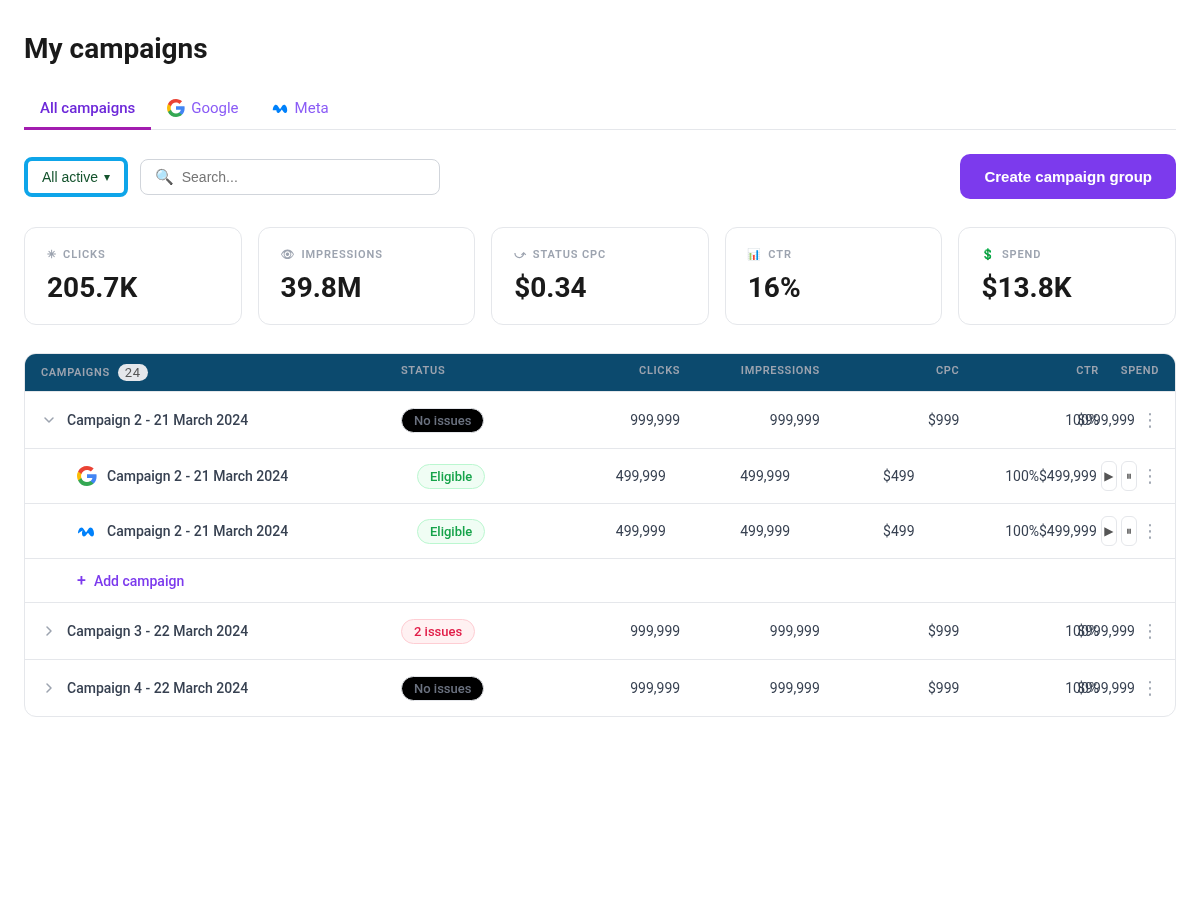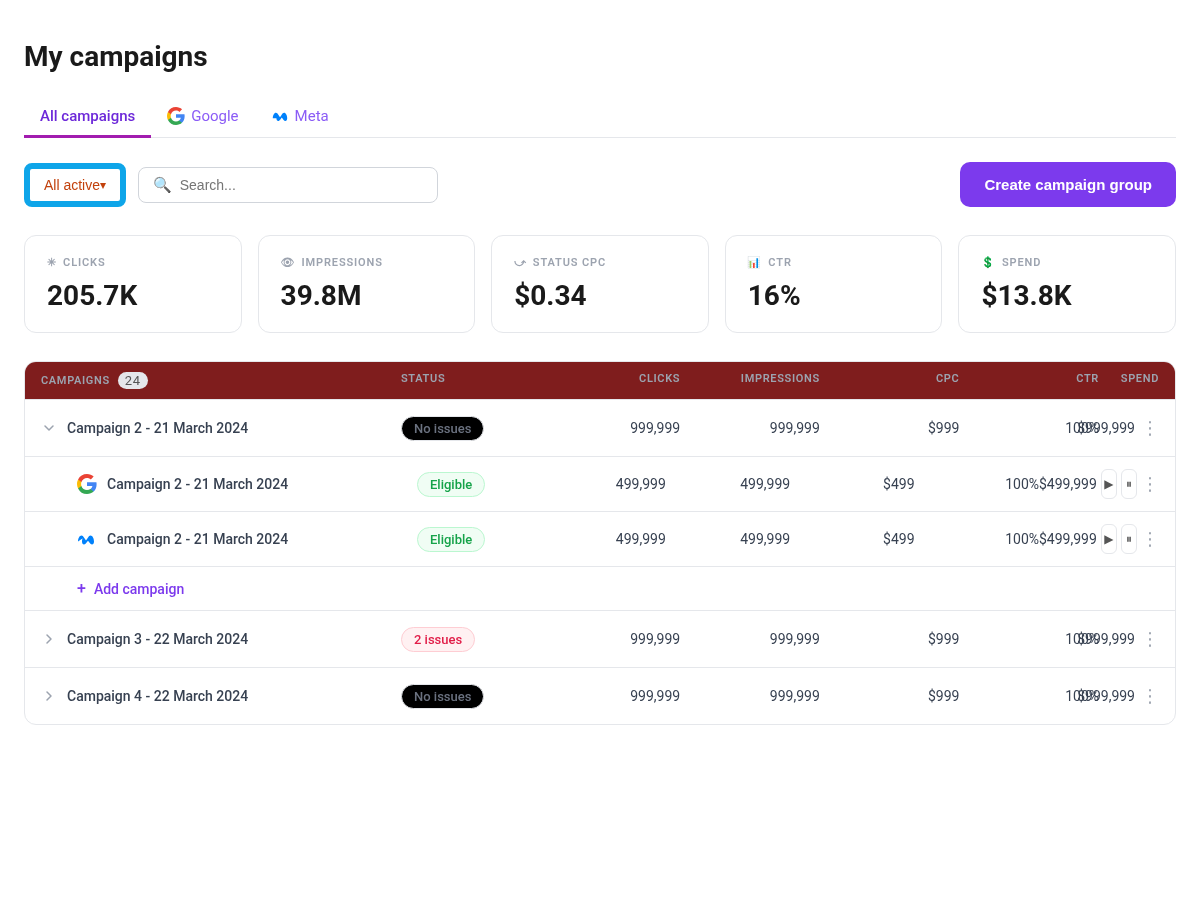--- a/index.html
+++ b/index.html
@@ -1,42 +1,42 @@
 <!DOCTYPE html>
 <html><head>
   <meta charset="utf-8">
   <style>
     * { box-sizing: border-box; margin: 0; padding: 0; }
     body { font-family: -apple-system, BlinkMacSystemFont, 'Segoe UI', Roboto, sans-serif; background: #fff; color: #1a1a1a; font-size: 14px; }
-    .page { max-width: 1200px; margin: 8px auto; padding: 32px 24px; }
+    .page { max-width: 1200px; margin: 0 auto; padding: 32px 24px; }
     h1 { font-size: 28px; font-weight: 700; margin-bottom: 24px; }
 
     
     .tabs { display: flex; gap: 0; border-bottom: 1px solid #e5e7eb; margin-bottom: 24px; }
     .tab { padding: 10px 16px; cursor: pointer; font-size: 15px; color: #8b5cf6; display: flex; align-items: center; gap: 6px; border-bottom: 3px solid transparent; margin-bottom: -1px; }
     .tab.active { color: #6d28d9; border-bottom: 3px solid #a21caf; font-weight: 500; }
     .google-g { width: 18px; height: 18px; }
     .meta-icon { width: 18px; height: 18px; }
 
     
     .toolbar { display: flex; align-items: center; gap: 12px; margin-bottom: 28px; }
-    .filter-btn { display: flex; align-items: center; border: 6px solid #0ea5e9; border-radius: 8px; padding: 8px 14px; font-size: 14px; background: #fff; cursor: pointer; color: #c2410c; }
+    .filter-btn { display: flex; align-items: center; gap: 6px; border: 4px solid #0ea5e9; border-radius: 8px; padding: 8px 14px; font-size: 14px; background: #fff; cursor: pointer; color: #14532d; }
     .search-box { display: flex; align-items: center; gap: 8px; border: 1px solid #d1d5db; border-radius: 8px; padding: 8px 14px; flex: 1; max-width: 300px; background: #fff; }
     .search-box input { border: none; outline: none; font-size: 14px; color: #555; width: 100%; background: transparent; }
     .create-btn { margin-left: auto; background: #7c3aed; color: #fff; border: none; border-radius: 10px; padding: 14px 24px; font-size: 15px; font-weight: 600; cursor: pointer; white-space: nowrap; }
 
     
     .metrics { display: flex; gap: 16px; margin-bottom: 28px; }
     .metric-card { flex: 1; border: 1px solid #e5e7eb; border-radius: 12px; padding: 20px 22px; background: #fff; }
     .metric-label { font-size: 11px; font-weight: 600; color: #9ca3af; letter-spacing: 0.08em; display: flex; align-items: center; gap: 6px; margin-bottom: 10px; }
     .metric-value { font-size: 28px; font-weight: 700; color: #1a1a1a; }
 
     
     .table-container { border: 1px solid #e5e7eb; border-radius: 12px; overflow: hidden; }
-    .table-header { display: grid; grid-template-columns: 360px 1fr 1fr 1fr 1fr 1fr 60px; background: #7f1d1d; padding: 10px 16px; border-bottom: 1px solid #e5e7eb; }
+    .table-header { display: grid; grid-template-columns: 360px 1fr 1fr 1fr 1fr 1fr 60px; background: #0c4a6e; padding: 10px 16px; border-bottom: 1px solid #e5e7eb; }
     .th { font-size: 11px; font-weight: 600; color: #9ca3af; letter-spacing: 0.06em; text-transform: uppercase; text-align: right; }
     .th:first-child { text-align: left; display: flex; align-items: center; gap: 8px; }
     .count-badge { background: #e5e7eb; border-radius: 10px; padding: 1px 7px; font-size: 13px; color: #555; font-weight: 400; }
 
     
     .table-row { display: grid; grid-template-columns: 360px 1fr 1fr 1fr 1fr 1fr 60px; padding: 14px 16px; align-items: center; border-bottom: 1px solid #e5e7eb; }
     .table-row:last-child { border-bottom: none; }
     .sub-row { display: grid; grid-template-columns: 360px 1fr 1fr 1fr 1fr 1fr 100px; padding: 12px 16px 12px 36px; align-items: center; border-bottom: 1px solid #e5e7eb; background: #fff; }
     .td { font-size: 14px; color: #374151; text-align: right; }
     .td:first-child { text-align: center; display: flex; align-items: center; gap: 10px; font-weight: 500; }

